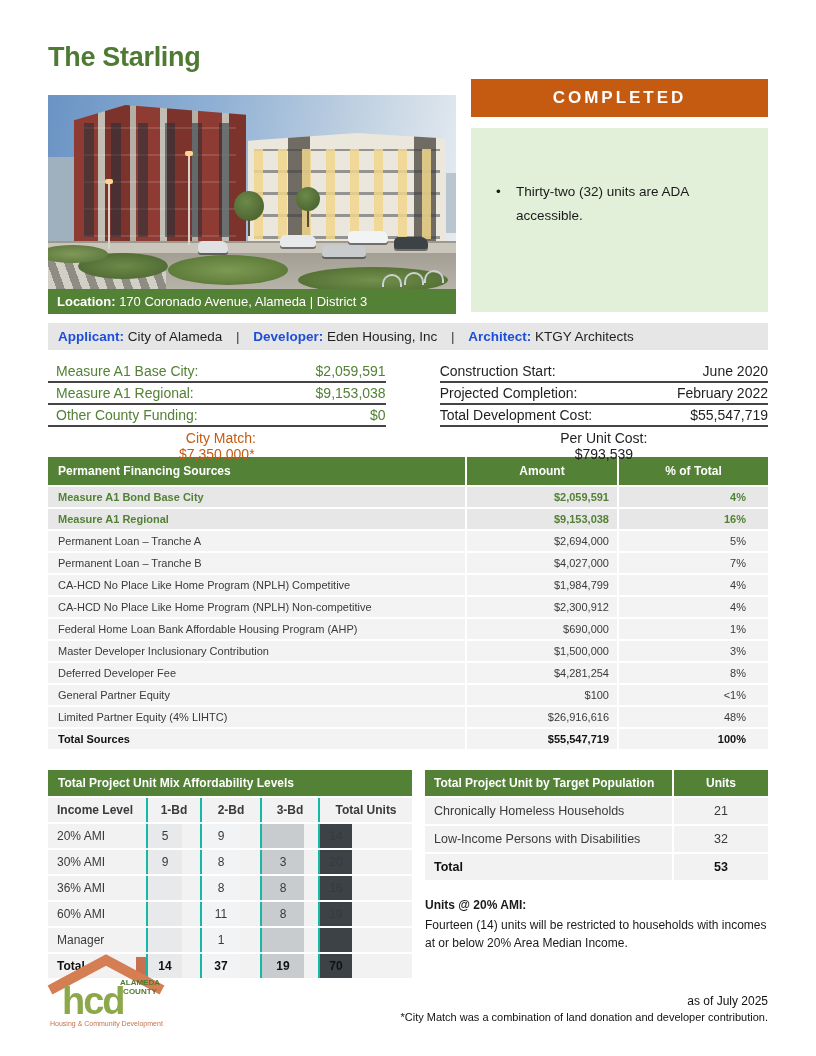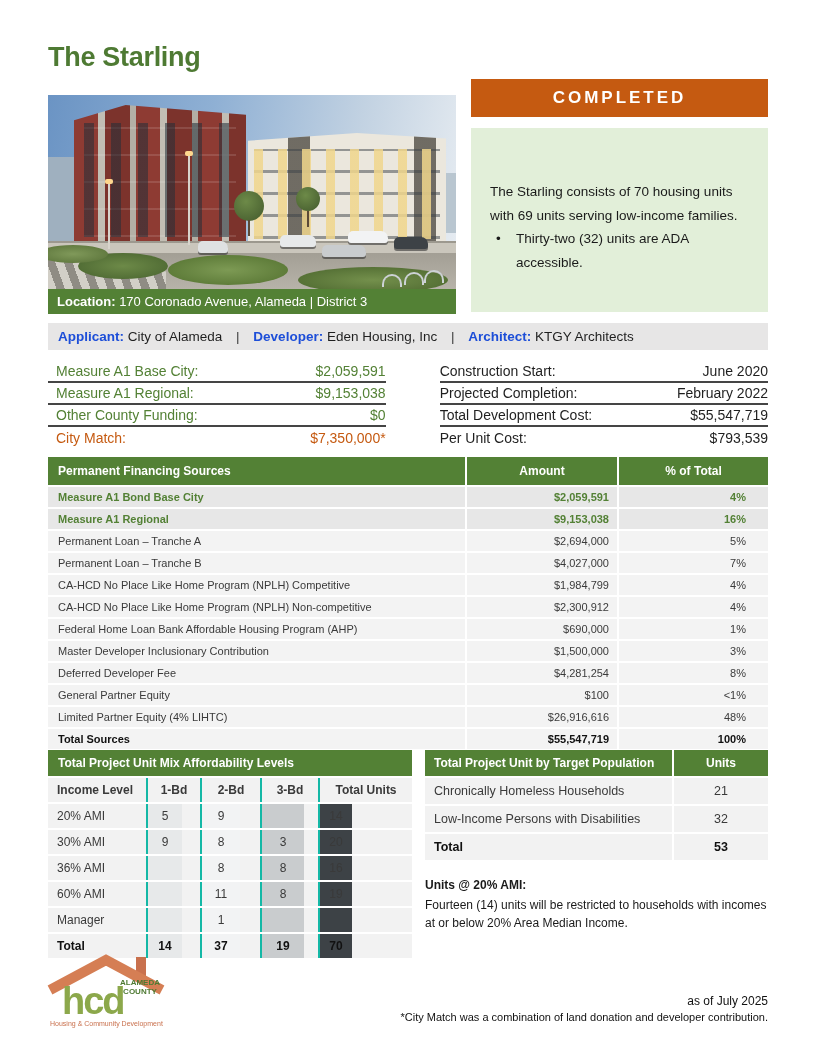--- a/index.html
+++ b/index.html
@@ -79,21 +79,21 @@
   .team{margin-top:9px;background:#E7E6E6;padding:6px 10px;font-size:13.5px;color:#1f1f1f;white-space:nowrap;}
   .team .lbl{color:#1d4ed8;font-weight:bold;}
   .team .sep{margin:0 10px;color:#3a3a3a;}
 
   
   .fundgrid{display:flex;margin-top:11px;}
   .fundcol{width:362px;}
   .fundcol.rightcolm{width:352px;margin-left:54px;}
   .fund-row{display:flex;justify-content:space-between;align-items:center;
     padding:3px 0 3px 0;border-bottom:2px solid #454545;height:22px;}
-  .fund-row:last-child{border-bottom:none;}
+  .fund-row:last-child{border-bottom:none;flex-direction:column;}
   .fundcol .fund-row .fund-label{padding-left:8px;}
   .fundcol.rightcolm .fund-row .fund-label{padding-left:0;}
   .fund-row span{font-size:14px;}
   .fundcol.leftcolm .fund-row span{color:#538135;}
   .fundcol.leftcolm .fund-row.orange span{color:#C55A11;}
   .fundcol.rightcolm .fund-row span{color:#1f1f1f;}
 
   
   .fintable{margin-top:8px;}
   .fin-head{display:grid;grid-template-columns:417px 152px 151px;background:#538135;}
@@ -101,21 +101,21 @@
   .fin-head .hc{text-align:center;border-left:2px solid #fff;}
   .fin-row{display:grid;grid-template-columns:417px 152px 151px;background:#F3F3F3;border-top:2px solid #fff;}
   .fin-row div{font-size:11px;line-height:14px;padding:3px 10px;color:#3a3a3a;}
   .fin-row .amt{text-align:right;padding-right:8px;border-left:2px solid #fff;}
   .fin-row .pct{text-align:right;padding-right:22px;border-left:2px solid #fff;}
   .fin-row.hl{background:#E7E7E7;}
   .fin-row.hl div{color:#538135;font-weight:bold;}
   .fin-row.totalrow div{font-weight:bold;color:#111;}
 
   
-  .bottom{display:flex;margin-top:1px;align-items:flex-start;}
+  .bottom{display:flex;margin-top:21px;align-items:flex-start;}
   .umtable{width:364px;}
   .um-title{background:#538135;color:#fff;font-weight:bold;font-size:12px;padding:6px 10px;}
   .um-head,.um-row{display:grid;grid-template-columns:98px 54px 60px 58px 94px;background:#F2F2F2;border-top:2px solid #fff;}
   .um-head span{color:#538135;font-weight:bold;}
   .um-head span,.um-row span{font-size:12px;padding:5px 0;text-align:center;border-left:2px solid #14b8a6;color:#3a3a3a;}
   .um-head span:first-child,.um-row span:first-child{text-align:left;padding-left:9px;border-left:none;}
   .um-row.totalrow span{font-weight:bold;color:#111;}
 
   .brcol{width:343px;margin-left:13px;}
   .tp-head,.tp-row{display:grid;grid-template-columns:247px 96px;}
@@ -178,21 +178,20 @@
       <div class="locbar">
         <span class="b">Location:</span>
         <span>170 Coronado Avenue, Alameda  |  District 3</span>
       </div>
     </div>
     <div class="right-col">
       <div class="banner">
         <span>COMPLETED</span>
       </div>
       <div class="summary">
-        <div>The Starling consists of 70 housing units with 69 units serving low-income families.</div>
         <div class="sbullet">
           <span class="mark">•</span>
           <span class="btext">Thirty-two (32) units are ADA accessible.</span>
         </div>
       </div>
     </div>
   </div>
 
   <div class="team">
     <span class="lbl">Applicant:</span>

